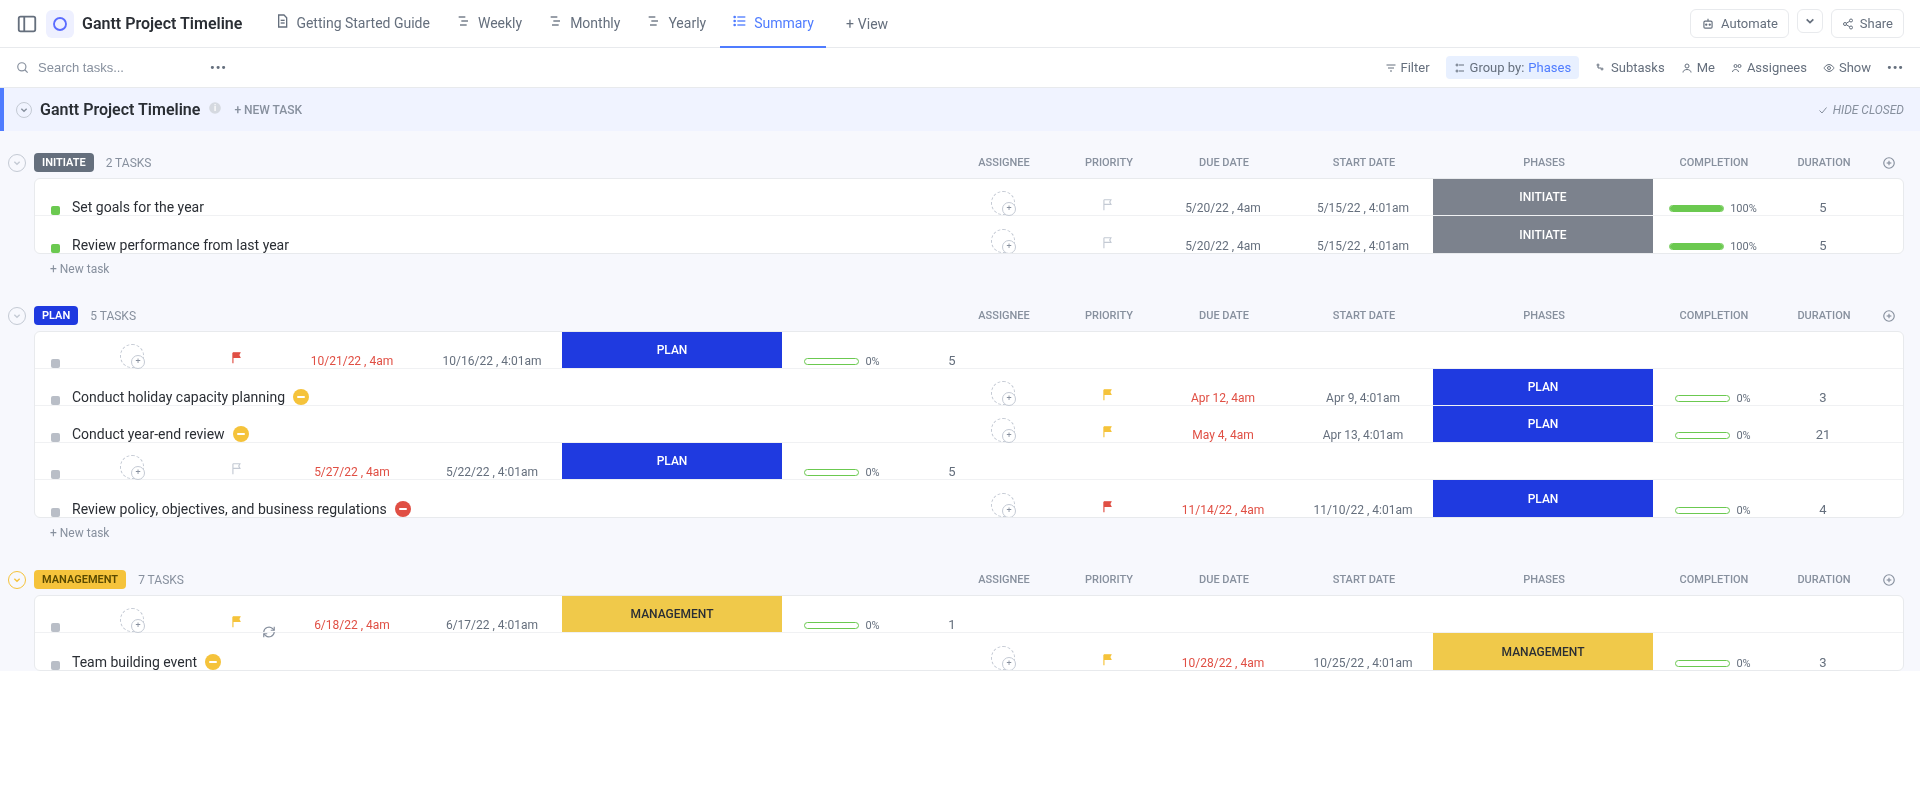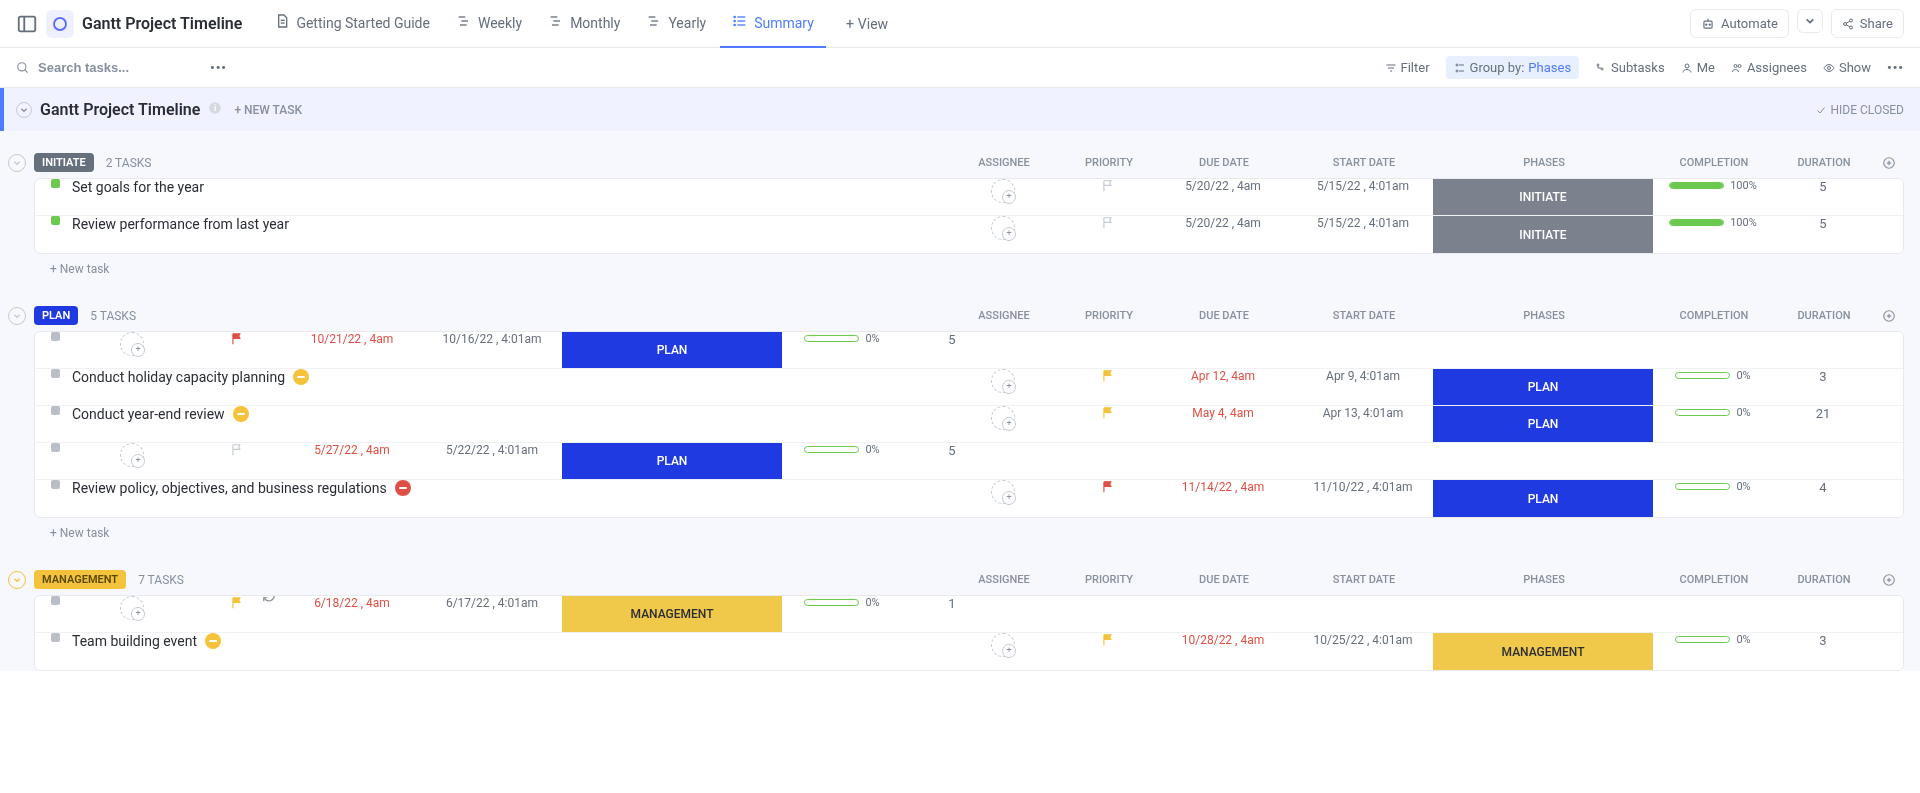--- a/index.html
+++ b/index.html
@@ -15,52 +15,52 @@
 .tab { display: flex; align-items: center; gap: 6px; padding: 0 12px; height: 48px; color: #656f7d; cursor: pointer; border-bottom: 2px solid transparent; font-size: 14px; }
 .tab.active { color: #4f7cff; border-bottom-color: #4f7cff; }
 .tab svg { width: 16px; height: 16px; }
 .add-view { display: flex; align-items: center; gap: 4px; color: #656f7d; padding: 0 12px; cursor: pointer; font-size: 14px; }
 .topbar-right { display: flex; align-items: flex-start; gap: 8px; }
 .btn-outline { display: flex; align-items: center; gap: 6px; border: 1px solid #e8eaed; border-radius: 6px; padding: 6px 10px; color: #656f7d; cursor: pointer; font-size: 13px; background: #fff; }
 .chev-btn { width: 26px; padding: 6px 4px; justify-content: center; }
 
 .toolbar { display: flex; align-items: center; height: 40px; padding: 0 16px; border-bottom: 1px solid #e8eaed; gap: 12px; }
 .search-wrap { display: flex; align-items: center; gap: 8px; color: #87909e; }
-.search-input { border: none; outline: none; font-size: 13px; color: #656f7d; width: 160px; font-weight: bold; }
+.search-input { border: none; outline: none; font-size: 13px; color: #656f7d; width: 160px; }
 .search-input::placeholder { color: #87909e; }
 .dots { color: #656f7d; cursor: pointer; letter-spacing: 1px; font-weight: bold; }
 .toolbar-right { margin-left: auto; display: flex; align-items: center; gap: 16px; color: #656f7d; }
 .tool-item { display: flex; align-items: center; gap: 4px; cursor: pointer; font-size: 13px; }
 .groupby-chip { background: #e8f0ff; border-radius: 4px; padding: 4px 8px; display: flex; align-items: center; gap: 4px; color: #656f7d; }
 .groupby-chip .val { color: #4f7cff; }
 
 .content { background: #f7f8fd; padding: 0; }
 .list-header { display: flex; align-items: center; padding: 12px 16px 12px 12px; border-left: 4px solid #4f7cff; background: #f0f3ff; }
 .collapse-icon-sm { width: 16px; height: 16px; border: 1px solid #c4cad4; border-radius: 50%; display: flex; align-items: center; justify-content: center; color: #87909e; margin-right: 8px; cursor: pointer; }
 .list-title { font-size: 16px; font-weight: 600; margin-right: 8px; }
 .info-icon { color: #b9bec7; margin-right: 12px; }
 .new-task-top { color: #87909e; font-size: 12px; font-weight: 500; cursor: pointer; }
-.hide-closed { margin-left: auto; color: #87909e; font-size: 12px; display: flex; align-items: center; gap: 4px; cursor: pointer; }
+.hide-closed { margin-left: auto; color: #87909e; font-size: 12px; display: flex; align-items: center; gap: 4px; cursor: pointer; font-style: italic; }
 
 .group-block { margin: 16px 16px 0 34px; }
 .group-header { display: flex; align-items: center; padding: 6px 0; }
 .group-badge { padding: 3px 8px; border-radius: 4px; font-size: 11px; font-weight: 600; color: #fff; margin-right: 12px; }
 .task-count { color: #87909e; font-size: 12px; }
 .col-headers { display: flex; align-items: center; margin-left: auto; }
 .col-h { text-align: center; color: #87909e; font-size: 11px; font-weight: 500; }
 .col-assignee { width: 120px; }
 .col-priority { width: 90px; }
 .col-date { width: 140px; }
 .col-phase { width: 220px; }
 .col-completion { width: 120px; }
 .col-duration { width: 100px; }
 .col-add { width: 30px; display: flex; align-items: center; justify-content: center; color: #87909e; cursor: pointer; }
 
 .task-rows { border: 1px solid #e8eaed; border-radius: 6px; background: #fff; overflow: hidden; }
-.task-row { display: flex; align-items: flex-start; min-height: 37px; border-bottom: 1px solid #f0f1f3; padding-left: 16px; }
+.task-row { display: flex; align-items: flex-end; min-height: 37px; border-bottom: 1px solid #f0f1f3; padding-left: 16px; }
 .task-row:last-child { border-bottom: none; }
 .status-dot { width: 9px; height: 9px; border-radius: 2px; margin-right: 12px; flex-shrink: 0; }
 .task-name { flex: 1; font-size: 14px; color: #2a2e34; display: flex; align-items: center; gap: 8px; }
 .pill-red { width: 16px; height: 16px; background: #e04f44; border-radius: 50%; display: inline-flex; align-items: center; justify-content: center; }
 .pill-yellow { width: 16px; height: 16px; background: #f5c33b; border-radius: 50%; display: inline-flex; align-items: center; justify-content: center; }
 .pill-red::after, .pill-yellow::after { content: ""; width: 8px; height: 2px; background: #fff; border-radius: 1px; }
 .sub-progress { display: inline-flex; align-items: center; gap: 3px; color: #87909e; font-size: 12px; }
 .assignee-cell { width: 120px; display: flex; justify-content: center; }
 .assignee-avatar { width: 24px; height: 24px; border: 1px dashed #c4cad4; border-radius: 50%; position: relative; }
 .assignee-avatar::after { content: "+"; position: absolute; right: -2px; bottom: -2px; width: 12px; height: 12px; background: #fff; border: 1px solid #c4cad4; border-radius: 50%; font-size: 9px; line-height: 10px; text-align: center; color: #87909e; }

